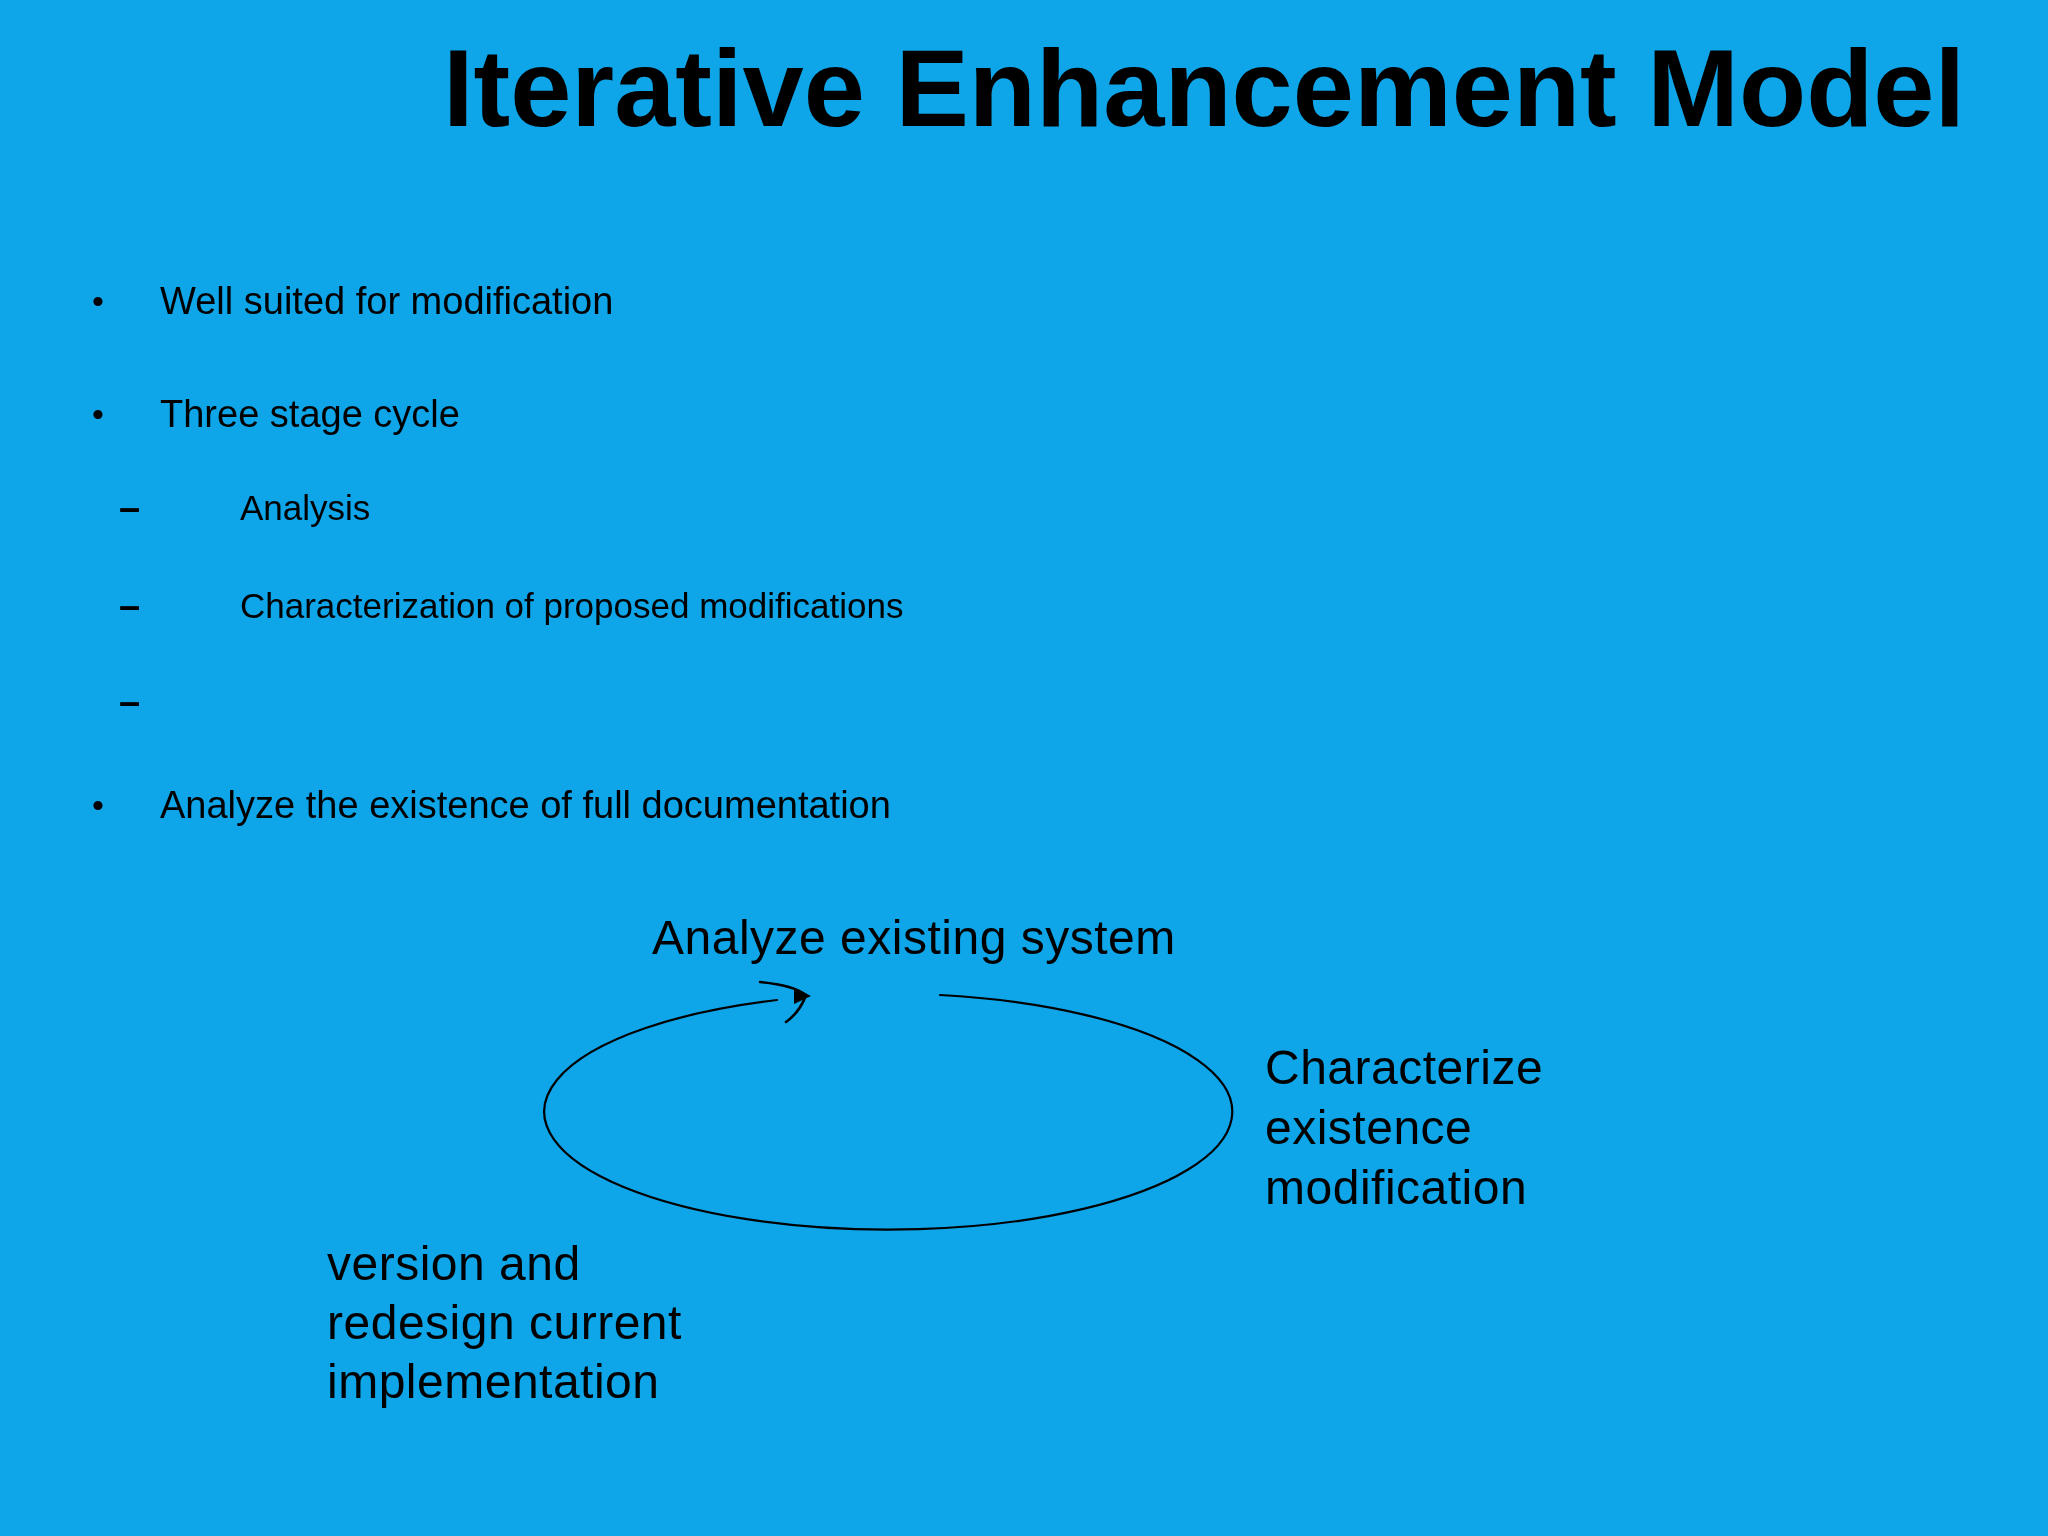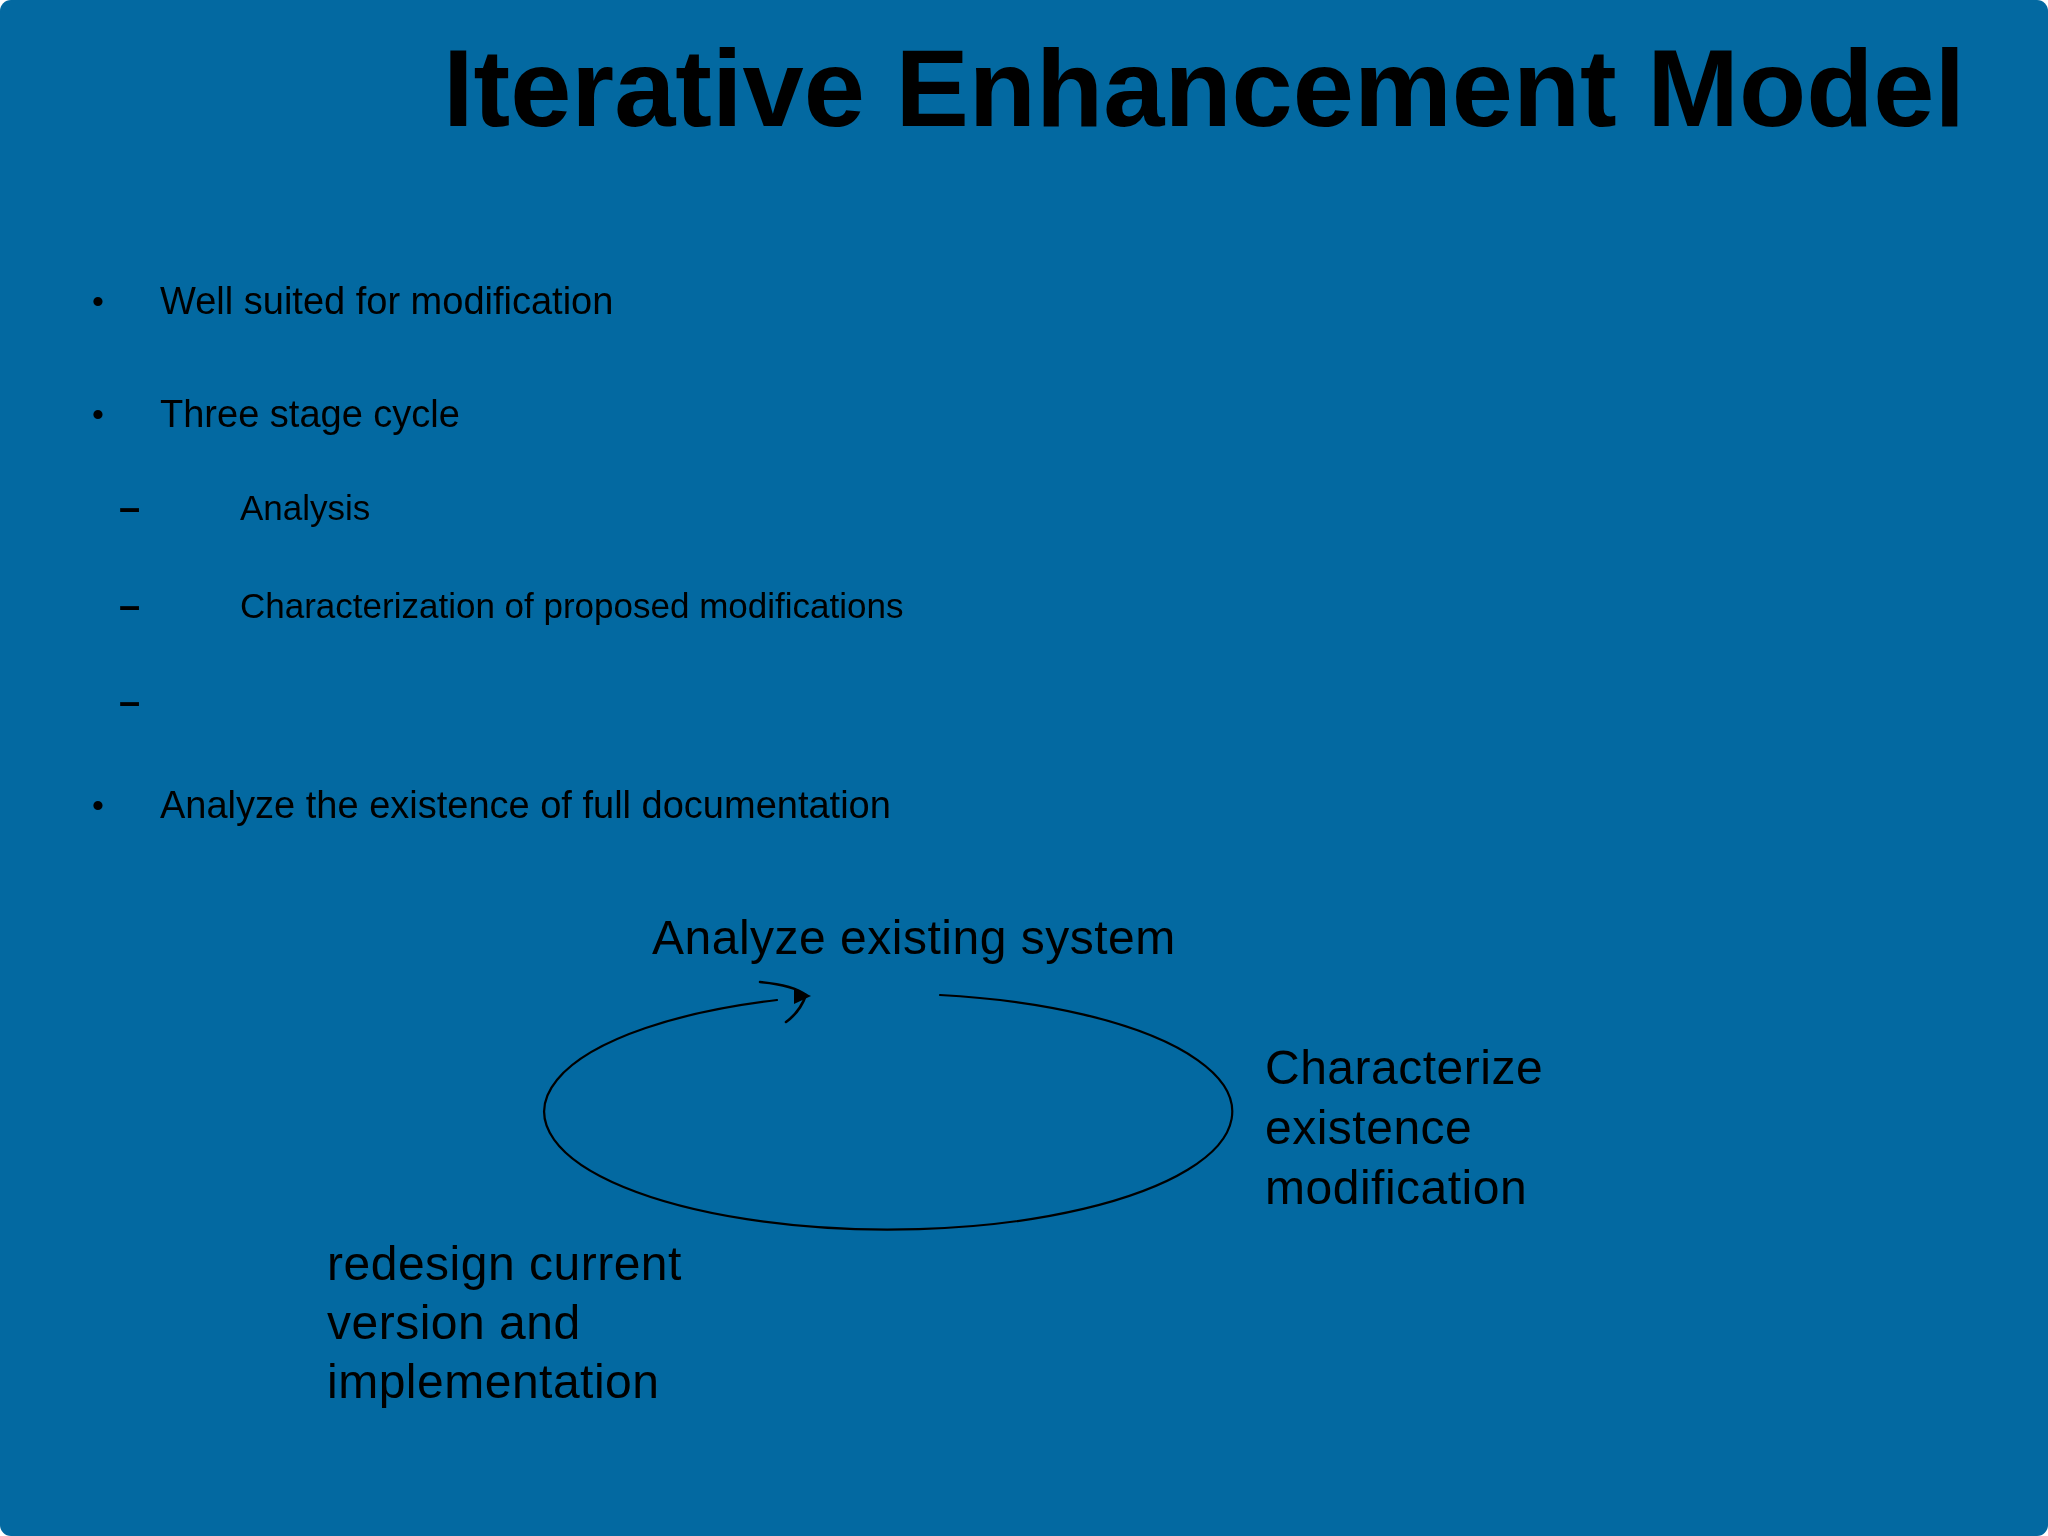--- a/index.html
+++ b/index.html
@@ -4,25 +4,24 @@
 <style>
   html, body {
     margin: 0;
     padding: 0;
     background: #ffffff;
   }
   .slide {
     position: relative;
     width: 2048px;
     height: 1536px;
-    background: #0369a1;
+    background: #0ea5e9;
     overflow: hidden;
     font-family: "Liberation Sans", sans-serif;
     color: #000000;
-    border-radius: 11px;
   }
   .title {
     position: absolute;
     left: 443px;
     top: 30px;
     font-size: 110px;
     font-weight: bold;
     line-height: 1.05;
     letter-spacing: 0px;
     white-space: nowrap;
@@ -127,18 +126,18 @@
 
   <div class="dlabel dlabel-analyze">Analyze existing system</div>
 
   <div class="dlabel dlabel-characterize">
     <div>Characterize</div>
     <div>existence</div>
     <div>modification</div>
   </div>
 
   <div class="dlabel dlabel-redesign">
+    <div>version and</div>
     <div>redesign current</div>
-    <div>version and</div>
     <div>implementation</div>
   </div>
 
 </div>
 
 </body></html>

